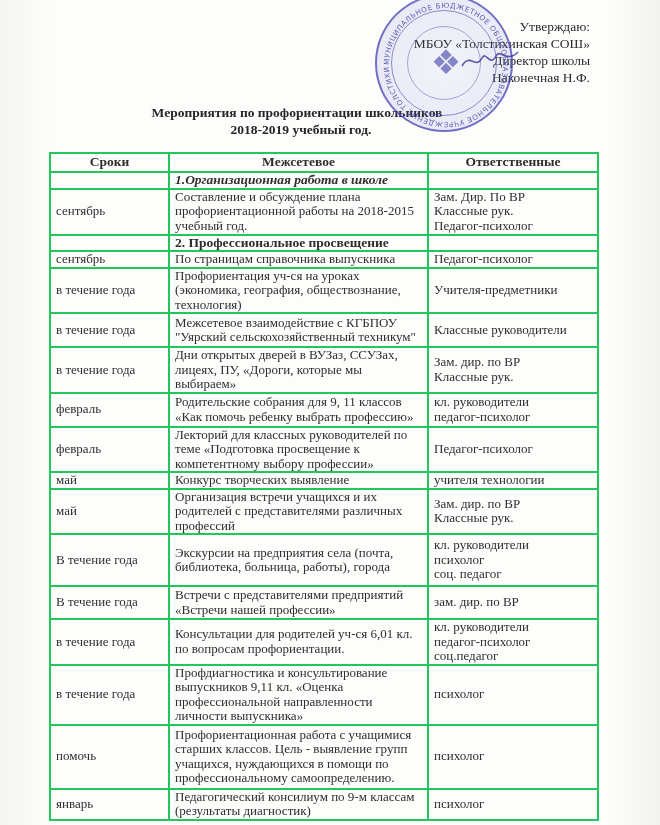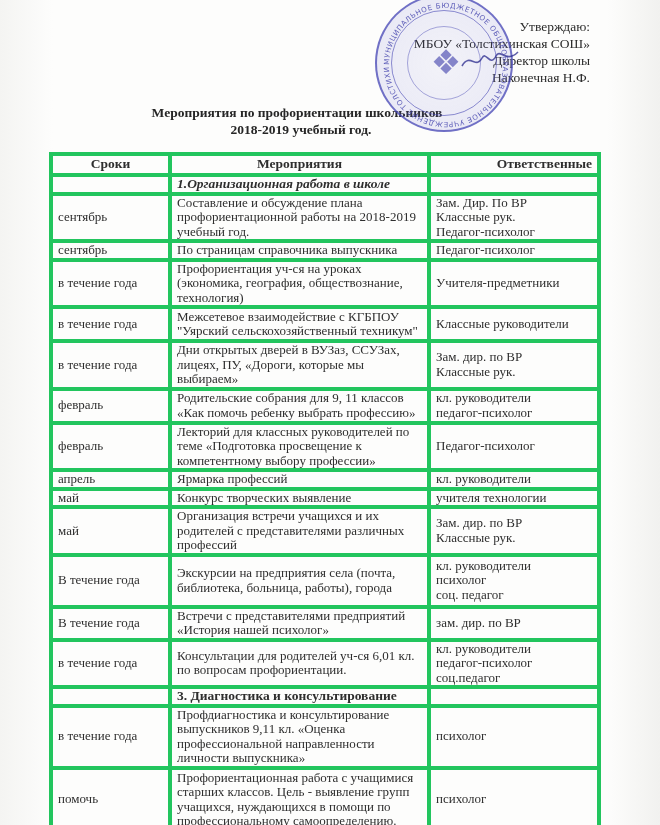--- a/index.html
+++ b/index.html
@@ -44,25 +44,25 @@
     font-weight:bold; font-size:13.5px; color:#262626; line-height:17px;
   }
   .title.l1 { top:104px; left:-33px; }
   .title.l2 { top:121px; left:-29px; }
   table {
     position:absolute; left:49px; top:152px; width:548px;
     border-collapse:collapse; table-layout:fixed;
     font-size:13px; line-height:14.5px; color:#2e2e2e;
   }
   td, th {
-    border:4px solid #22c55e; padding:0 5px; vertical-align:middle;
+    border:2px solid #22c55e; padding:0 5px; vertical-align:middle;
     font-weight:normal; text-align:left;
   }
   th { font-weight:bold; text-align:center; font-size:13.5px; height:17px; }
-  th.resp { text-align:right; }
+  th.resp { text-align:center; }
   col.c1 { width:119px; } col.c2 { width:259px; } col.c3 { width:170px; }
   td.sec { font-weight:bold; font-size:13.5px;margin-top:19px; }
   td.sec.it { font-style:italic; }
   .multi { white-space:pre-line; }
 </style>
 </head>
 <body>
 
 <div class="page-bg"></div>
 
@@ -96,36 +96,41 @@
 
 <table>
   <colgroup>
       <col class="c1">
       <col class="c2">
       <col class="c3">
     </colgroup>
   <thead>
     <tr>
       <th>Сроки</th>
-      <th>Мероприятия</th>
+      <th>Межсетевое</th>
       <th class="resp">Ответственные</th>
     </tr>
   </thead>
   <tbody>
     <tr style="height:16px">
       <td></td>
       <td class="sec it">1.Организационная работа в школе</td>
       <td></td>
     </tr>
     <tr style="height:46px">
       <td>сентябрь</td>
-      <td>Составление и обсуждение плана профориентационной работы на 2018-2019 учебный год.</td>
+      <td>Составление и обсуждение плана профориентационной работы на 2018-2015 учебный год.</td>
       <td class="multi">Зам. Дир. По ВР
 Классные рук.
 Педагог-психолог</td>
+    </tr>
+    <tr style="height:15px">
+      <td></td>
+      <td class="sec">2. Профессиональное просвещение</td>
+      <td></td>
     </tr>
     <tr style="height:15px">
       <td>сентябрь</td>
       <td>По страницам справочника выпускника</td>
       <td class="multi">Педагог-психолог</td>
     </tr>
     <tr style="height:42px">
       <td>в течение года</td>
       <td>Профориентация уч-ся на уроках (экономика, география, обществознание, технология)</td>
       <td class="multi">Учителя-предметники</td>
@@ -144,25 +149,20 @@
     <tr style="height:34px">
       <td>февраль</td>
       <td>Родительские собрания для 9, 11 классов «Как помочь ребенку выбрать профессию»</td>
       <td class="multi">кл. руководители
 педагог-психолог</td>
     </tr>
     <tr style="height:43px">
       <td>февраль</td>
       <td>Лекторий для классных руководителей по теме «Подготовка просвещение к компетентному выбору профессии»</td>
       <td class="multi">Педагог-психолог</td>
-    </tr>
-    <tr style="height:15px">
-      <td>апрель</td>
-      <td>Ярмарка профессий</td>
-      <td class="multi">кл. руководители</td>
     </tr>
     <tr style="height:15px">
       <td>май</td>
       <td>Конкурс творческих выявление</td>
       <td class="multi">учителя технологии</td>
     </tr>
     <tr style="height:42px">
       <td>май</td>
       <td>Организация встречи учащихся и их родителей с представителями различных профессий</td>
       <td class="multi">Зам. дир. по ВР
@@ -170,35 +170,30 @@
     </tr>
     <tr style="height:52px">
       <td>В течение года</td>
       <td>Экскурсии на предприятия села (почта, библиотека, больница, работы),  города</td>
       <td class="multi">кл. руководители
 психолог
 соц. педагог</td>
     </tr>
     <tr style="height:33px">
       <td>В течение года</td>
-      <td>Встречи с представителями предприятий «История нашей психолог»</td>
+      <td>Встречи с представителями предприятий «Встречи нашей профессии»</td>
       <td class="multi">зам. дир. по ВР</td>
     </tr>
     <tr style="height:42px">
       <td>в течение года</td>
       <td>Консультации для родителей уч-ся 6,01 кл. по вопросам профориентации.</td>
       <td class="multi">кл. руководители
 педагог-психолог
 соц.педагог</td>
     </tr>
-    <tr style="height:15px">
-      <td></td>
-      <td class="sec">3. Диагностика и консультирование</td>
-      <td></td>
-    </tr>
     <tr style="height:52px">
       <td>в течение года</td>
       <td>Профдиагностика и консультирование выпускников 9,11 кл. «Оценка профессиональной направленности личности выпускника»</td>
       <td class="multi">психолог</td>
     </tr>
     <tr style="height:64px">
       <td>помочь</td>
       <td>Профориентационная работа с учащимися старших классов. Цель - выявление групп учащихся, нуждающихся в помощи по профессиональному самоопределению.</td>
       <td class="multi">психолог</td>
     </tr>

